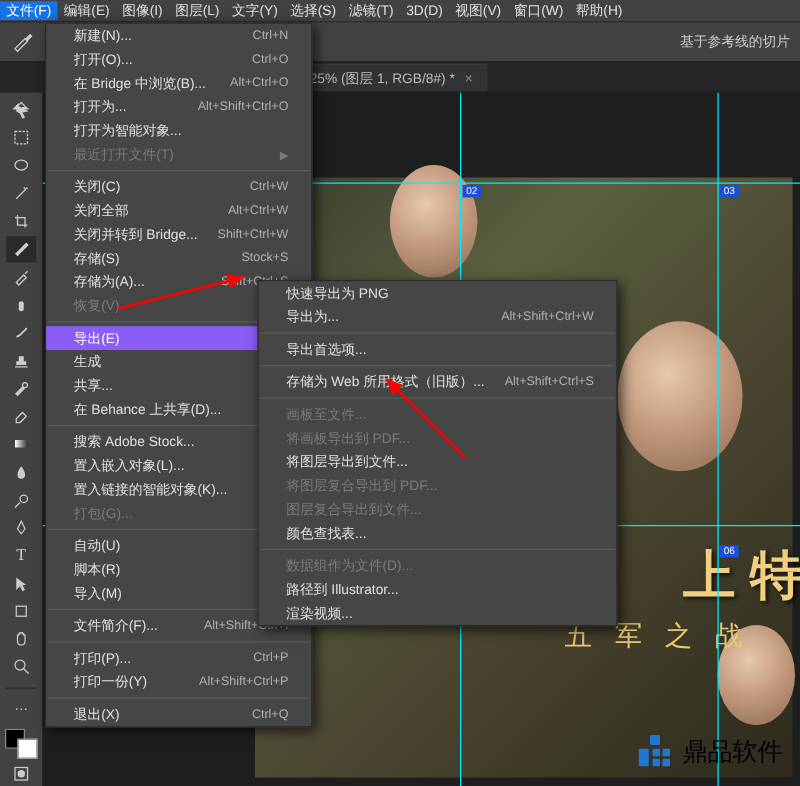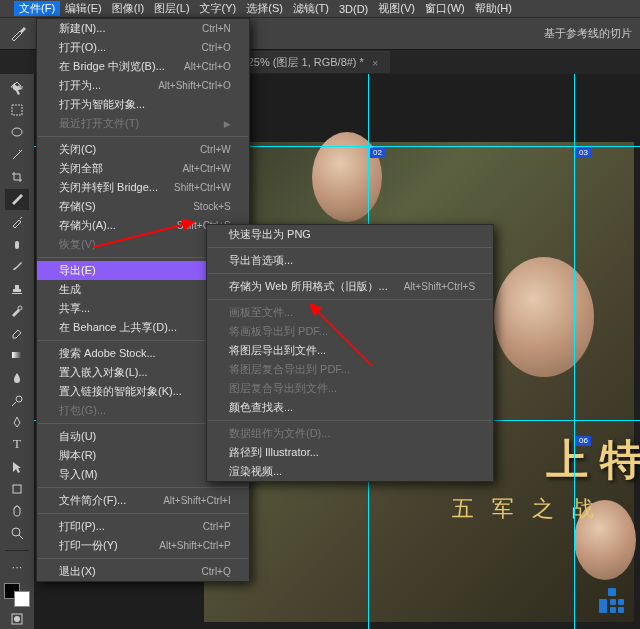--- a/index.html
+++ b/index.html
@@ -1,17 +1,17 @@
 <!DOCTYPE html>
 <html><head>
 <meta charset="utf-8">
 <style>
 *{margin:0;padding:0;box-sizing:border-box;font-family:"Microsoft YaHei",Arial,sans-serif;font-size:11px;-webkit-font-smoothing:antialiased}
 body{background:#1a1a1a;width:640px;height:629px;overflow:hidden;position:relative;color:#d0d0d0}
-.menubar{background:#424242;height:18px;display:flex;align-items:center;padding:0 14px;border-bottom:1px solid #2a2a2a}
+.menubar{background:#424242;height:18px;display:flex;align-items:center;padding:0 0;border-bottom:1px solid #2a2a2a}
 .menubar span{padding:0 5px;color:#e0e0e0;cursor:default}
 .menubar span.active{background:#1473e6;color:#fff}
 .toolbar-top{background:#424242;height:32px;display:flex;align-items:center;padding:0 8px;gap:14px;border-bottom:1px solid #1a1a1a}
 .tb-icon{width:22px;height:22px;display:flex;align-items:center;justify-content:center;color:#d0d0d0}
 .tb-lbl{color:#888;font-size:11px}
 .tabbar{background:#252525;height:24px;display:flex;align-items:center;padding-left:36px}
 .doctab{background:#323232;padding:0 12px;height:22px;display:flex;align-items:center;color:#bbb;margin-right:2px;font-size:10px;border-top:1px solid #3a3a3a}
 .doctab .x{margin-left:8px;color:#888}
 .workarea{display:flex;height:calc(100% - 74px);position:relative}
 .tools-left{width:34px;background:#424242;display:flex;flex-direction:column;align-items:center;padding-top:4px;gap:2px}
@@ -338,20 +338,24 @@
   <div class="item">
       <span>退出(X)</span>
       <span class="sc">Ctrl+Q</span>
     </div>
 </div>
 
 <div class="dropdown dd2" style="min-width:230px">
   <div class="item">
       <span>快速导出为 PNG</span>
     </div>
+  <div class="item">
+      <span>导出为...</span>
+      <span class="sc">Alt+Shift+Ctrl+W</span>
+    </div>
   <div class="sep"></div>
   <div class="item">
       <span>导出首选项...</span>
     </div>
   <div class="sep"></div>
   <div class="item">
       <span>存储为 Web 所用格式（旧版）...</span>
       <span class="sc">Alt+Shift+Ctrl+S</span>
     </div>
   <div class="sep"></div>
@@ -399,13 +403,14 @@
 
 <div class="watermark">
   <svg class="wm-logo" viewBox="0 0 28 28">
       <rect x="10" y="1" width="8" height="8" rx="1" fill="#2176d2"></rect>
       <rect x="1" y="12" width="8" height="14" rx="1" fill="#2176d2"></rect>
       <rect x="12" y="12" width="6" height="6" rx="1" fill="#2176d2"></rect>
       <rect x="20" y="12" width="6" height="6" rx="1" fill="#2176d2"></rect>
       <rect x="12" y="20" width="6" height="6" rx="1" fill="#2176d2"></rect>
       <rect x="20" y="20" width="6" height="6" rx="1" fill="#2176d2"></rect>
     </svg>
+  <span class="wm-text">鼎品软件</span>
 </div>
 
 </body></html>

